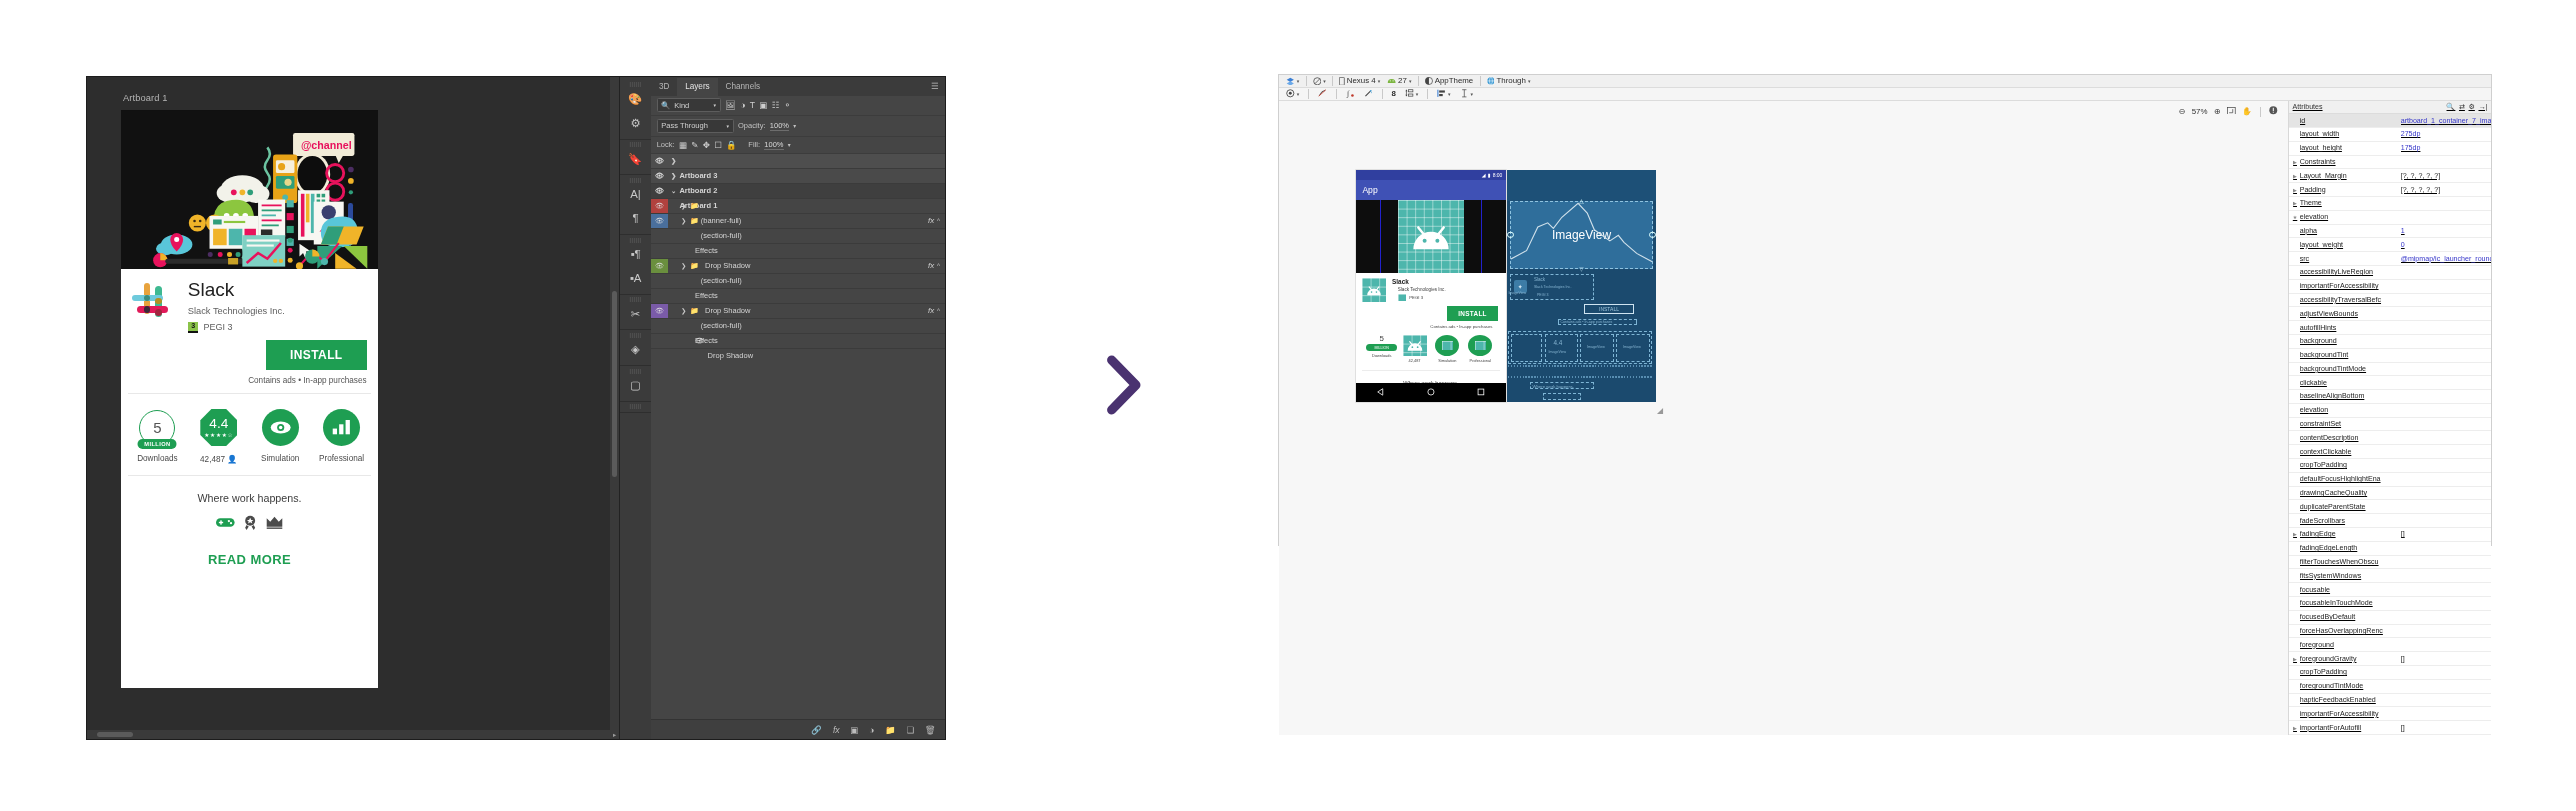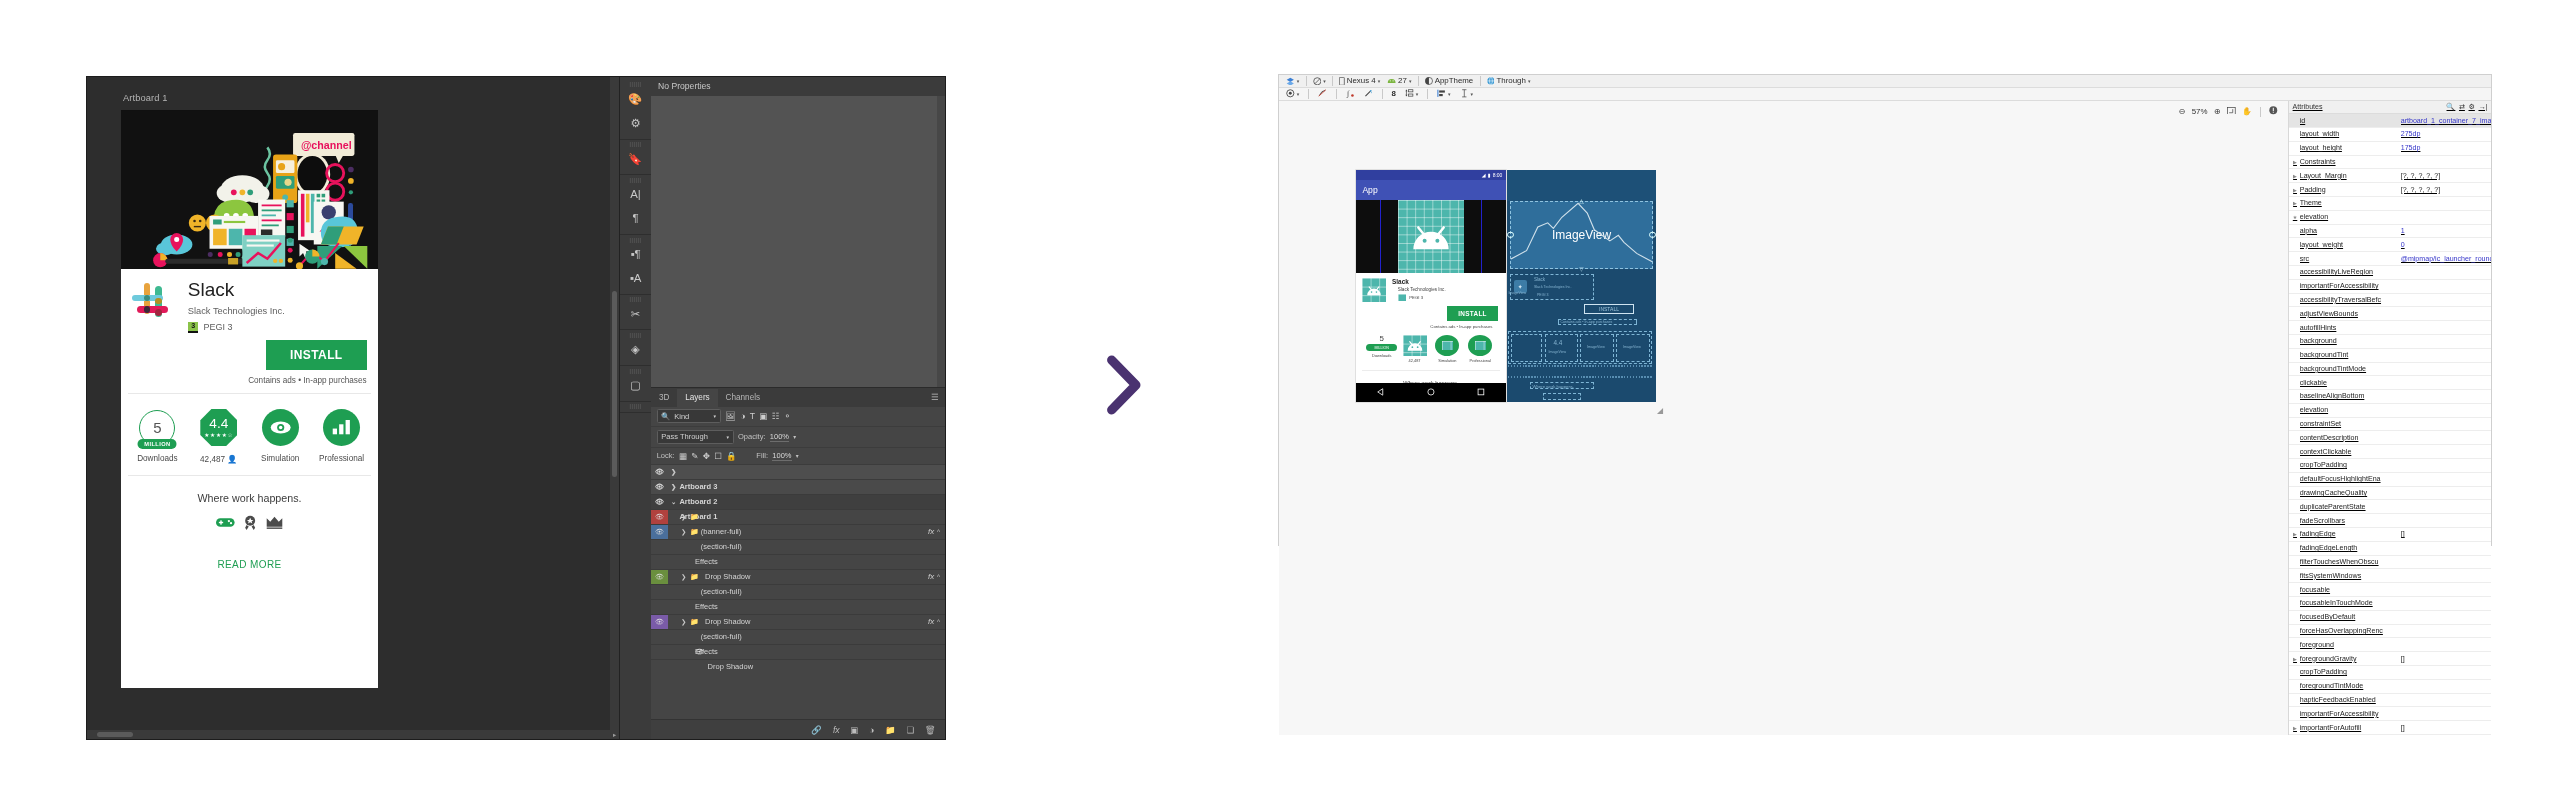--- a/index.html
+++ b/index.html
@@ -49,21 +49,21 @@
     clip-path: polygon(30% 0,70% 0,100% 30%,100% 70%,70% 100%,30% 100%,0 70%,0 30%);
     display:flex; flex-direction:column; align-items:center; justify-content:center; }
   .badge-oct b{ font-size:13.6px; font-weight:400; line-height:1; }
   .badge-oct i{ font-size:5.7px; font-style:normal; letter-spacing:0.7px; margin-top:0.7px;}
   .grn-circle{ width:37px; height:37px; border-radius:50%; background:#1e9e52;
     display:flex; align-items:center; justify-content:center; }
 
   .pb-desc{ text-align:center; padding:15.7px 7.1px 17px 7.1px; }
   .pb-desc-title{ font-size:10.7px; color:#3c3c3c; }
   .pb-desc-icons{ display:flex; justify-content:center; gap:8.6px; margin-top:11.4px; align-items:center;}
-  .pb-readmore{ color:#1e9e52; font-size:10px; font-weight:normal; letter-spacing:0.4px; margin-top:28px; }
+  .pb-readmore{ color:#1e9e52; font-size:13px; font-weight:bold; letter-spacing:0.4px; margin-top:21px; }
 
   #ps-canvas-scroll-v{ position:absolute; right:0; top:0; width:9.3px; height:100%; background:#3a3a3a; }
   #ps-canvas-scroll-v .thumb{ position:absolute; left:2.1px; top:214px; width:5px; height:186px; background:#5b5b5b; border-radius:2.9px;}
   #ps-canvas-scroll-h{ position:absolute; left:0; bottom:0; height:9.3px; width:100%; background:#3a3a3a; }
   #ps-canvas-scroll-h .thumb{ position:absolute; top:2.1px; left:10px; width:36px; height:5px; background:#5b5b5b; border-radius:2.9px;}
   .sb-arrow{ position:absolute; color:#9a9a9a; font-size:6.4px; }
 
   
   #ps-dock{ width:32px; background:#3b3b3b; border-left:0.7px solid #222; padding-top:2.9px; }
   .dock-grp{ border-bottom:0.7px solid #2e2e2e; padding:2.1px 0 3.6px; }
@@ -493,28 +493,20 @@
     <div class="dock-grp">
       <div class="dock-grip">||||||</div>
       <div class="dock-ic">▢</div>
     </div>
     <div class="dock-grp">
       <div class="dock-grip">||||||</div>
     </div>
   </div>
 
   <div id="ps-right">
-    <div id="ps-props">
-      <div class="panel-tabbar">
-        <span class="ttl">No Properties</span>
-      </div>
-      <div id="ps-props-body">
-        <div class="vsb"></div>
-      </div>
-    </div>
 
     <div id="ps-layers">
       <div class="lay-tabs">
         <div class="lay-tab">3D</div>
         <div class="lay-tab active">Layers</div>
         <div class="lay-tab">Channels</div>
         <div class="lay-menu">☰</div>
       </div>
 
       <div class="lay-row">
@@ -541,21 +533,21 @@
         <span class="lay-lbl" style="font-size:5.7px;">▾</span>
       </div>
 
       <div class="lay-row">
         <span class="lay-lbl">Lock:</span>
         <span class="lay-ic">▦</span>
         <span class="lay-ic">✎</span>
         <span class="lay-ic">✥</span>
         <span class="lay-ic">☐</span>
         <span class="lay-ic">🔒</span>
-        <span class="lay-lbl" style="margin-left:15px;">Fill:</span>
+        <span class="lay-lbl" style="margin-left:7px;">Fill:</span>
         <span class="lay-val">100%</span>
         <span class="lay-lbl" style="font-size:5.7px;">▾</span>
       </div>
 
       <div id="ps-layers-body">
         <div class="layer-item layer-ab">
           <span class="swatch">
               <span class="eye">👁</span>
             </span>
           <span class="chev">❯</span>

